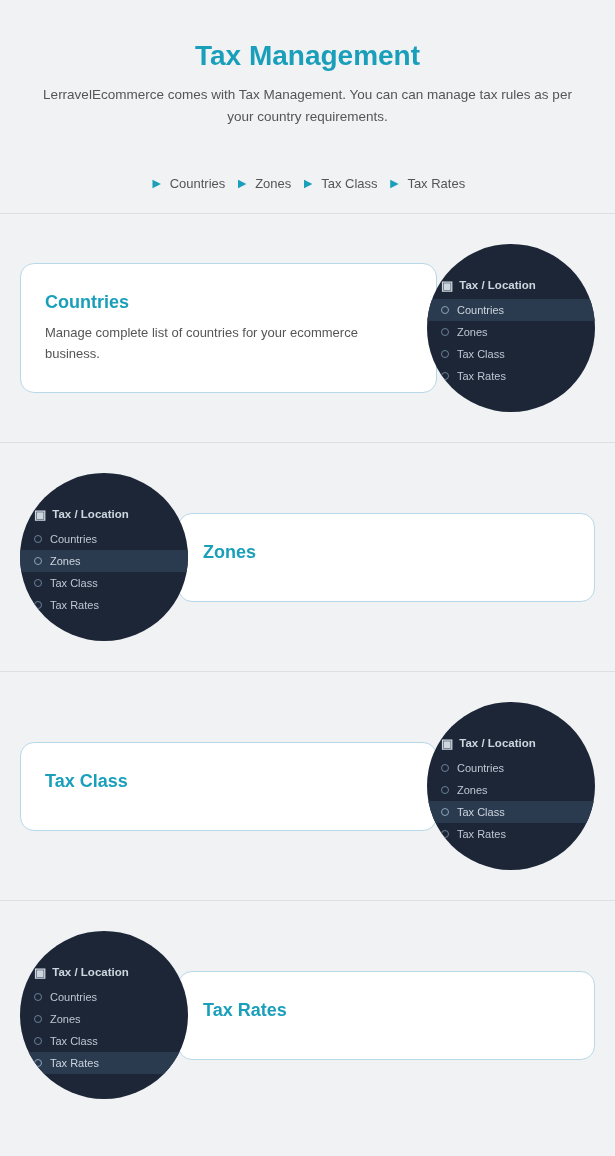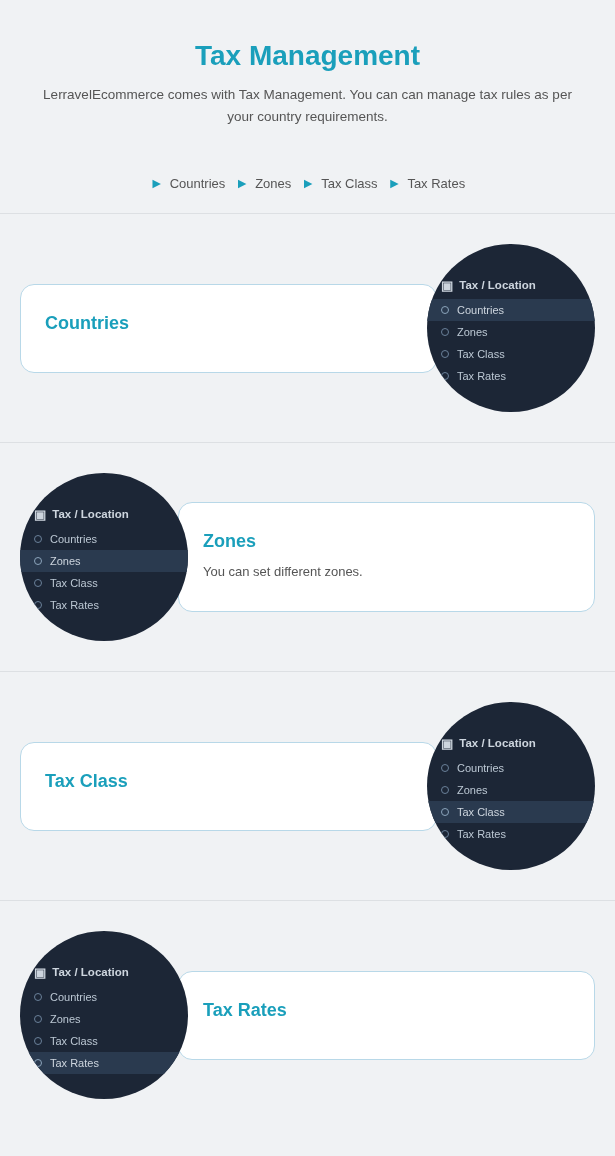--- a/index.html
+++ b/index.html
@@ -182,20 +182,21 @@
     <div class="step-item">
       <span class="step-arrow">►</span>
       <span>Tax Rates</span>
     </div>
   </div>
 
 <div id="sections-container">
     <div class="section-row row-right">
       <div class="text-card">
     <h2>Countries</h2>
+    <p>Manage complete list of countries for your ecommerce business.</p>
   </div>
       <div class="menu-circle">
     <div class="menu-header">
       <span class="cam-icon">▣</span>
       <span>Tax / Location</span>
     </div>
     <div class="menu-item active">
       <span class="dot"></span>
       <span>Countries</span>
     </div>
@@ -231,21 +232,20 @@
       <span class="dot"></span>
       <span>Tax Class</span>
     </div>
         <div class="menu-item">
       <span class="dot"></span>
       <span>Tax Rates</span>
     </div>
   </div>
       <div class="text-card">
     <h2>Zones</h2>
-    <p>You can set different zones.</p>
   </div>
     </div>
     <div class="section-row row-right">
       <div class="text-card">
     <h2>Tax Class</h2>
   </div>
       <div class="menu-circle">
     <div class="menu-header">
       <span class="cam-icon">▣</span>
       <span>Tax / Location</span>

